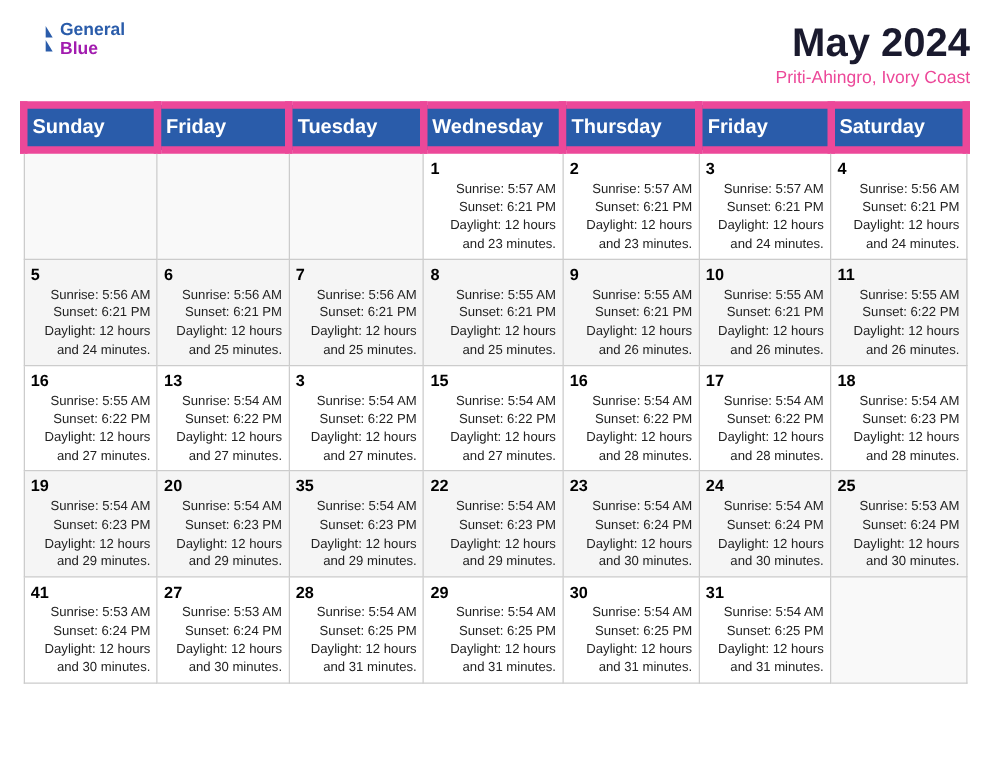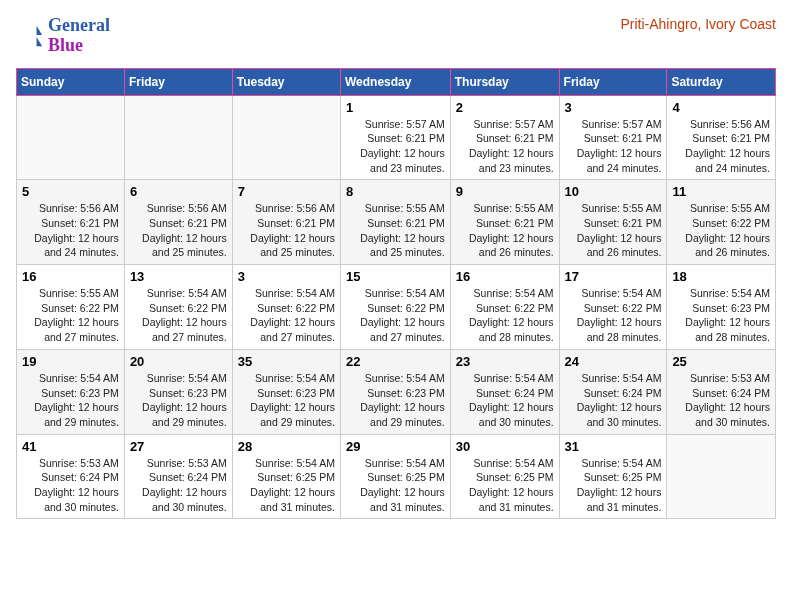--- a/index.html
+++ b/index.html
@@ -15,57 +15,56 @@
       justify-content: space-between;
       align-items: flex-start;
       margin-bottom: 12px;
     }
     .logo {
       display: flex;
       align-items: center;
       gap: 4px;
     }
     .logo-text {
-      font-size: 18px;
+      font-size: 14px;
       font-weight: bold;
       color: #1a1a2e;
       line-height: 1.1;
-      font-family: Liberation Serif, serif;
     }
     .logo-text span {
       color: #2a5caa;
     }
     .logo-icon {
       width: 28px;
       height: 28px;
     }
     .title-section {
       text-align: right;
     }
     .month-year {
       font-size: 32px;
       font-weight: bold;
       color: #1a1a2e;
     }
     .location {
       font-size: 14px;
-      color: #c2410c;
+      color: #ec4899;
     }
     .calendar {
       width: 100%;
       border-collapse: collapse;
       font-size: 11px;
     }
     .calendar th {
       background: #2a5caa;
       color: #fff;
       padding: 6px 4px;
       text-align: left;
-      font-size: 12px;
-      border: 1px solid #ec4899;
+      font-size: 16px;
+      border: 6px solid #ec4899;
     }
     .calendar td {
       border: 1px solid #ccc;
       vertical-align: top;
       padding: 4px 5px;
       width: 113px;
       min-height: 80px;
       background: #fff;
     }
     .calendar tr:nth-child(even) td {
@@ -98,20 +97,21 @@
     <svg class="logo-icon" viewBox="0 0 30 30">
       <polygon points="22,4 28,14 22,14" fill="#2a5caa"></polygon>
       <polygon points="22,16 28,26 22,26" fill="#2a5caa"></polygon>
     </svg>
     <div class="logo-text">
       <div><span>General</span></div>
       <div style="color:#a21caf;">Blue</div>
     </div>
   </div>
   <div class="title-section">
+    <div class="month-year">May 2024</div>
     <div class="location">Priti-Ahingro, Ivory Coast</div>
   </div>
 </div>
 
 <table class="calendar">
   <thead>
     <tr>
     <th>Sunday</th>
         <th>Friday</th>
         <th>Tuesday</th>

